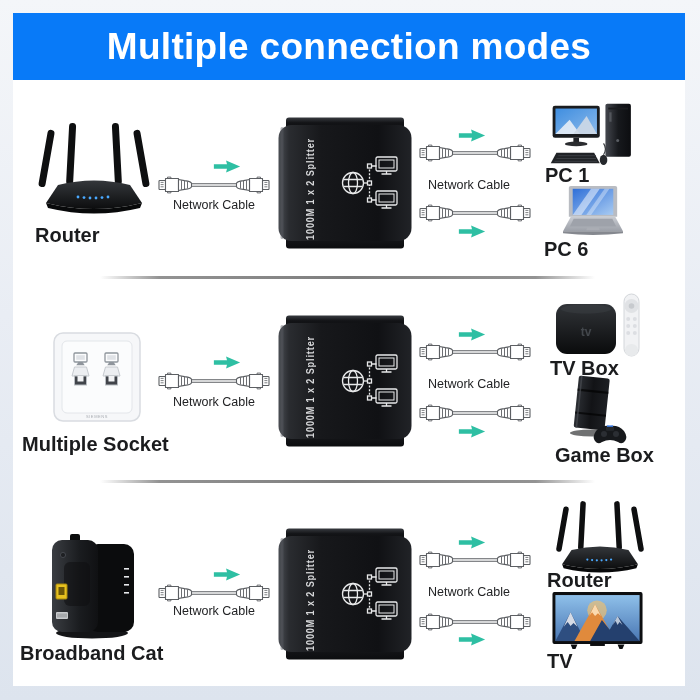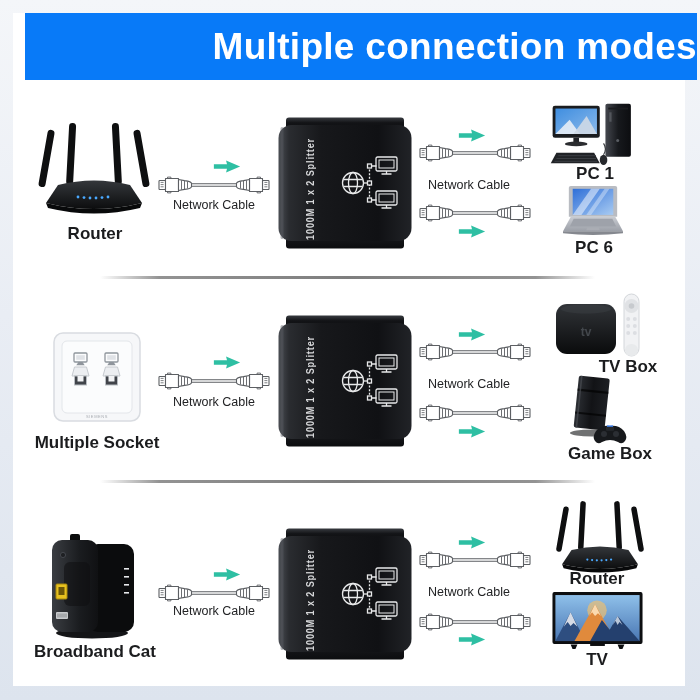--- a/index.html
+++ b/index.html
@@ -3,24 +3,24 @@
 <meta charset="utf-8">
 <style>
   html,body{margin:0;padding:0;}
   body{
     width:700px;height:700px;position:relative;overflow:hidden;
     background:linear-gradient(180deg,#f4f6f9 0%,#e9edf4 45%,#dde4ee 100%);
     font-family:"Liberation Sans",sans-serif;
   }
   .panel{position:absolute;left:13px;top:13px;width:672px;height:673px;background:#ffffff;}
   .banner{position:absolute;left:13px;top:13px;width:672px;height:67px;background:#087af8;
-          display:flex;align-items:center;justify-content:flex-end;margin-left:12px;}
+          display:flex;align-items:center;justify-content:center;}
   .banner span{color:#ffffff;font-size:37px;font-weight:800;letter-spacing:.3px;}
   .abs{position:absolute;}
-  .dev-label{position:absolute;text-align:center;font-weight:700;font-size:17px;color:#1b1c1e;}
+  .dev-label{position:absolute;font-weight:700;font-size:20px;color:#1b1c1e;}
   .cable-label{position:absolute;text-align:center;font-weight:400;font-size:12.5px;color:#222325;}
   .divider{position:absolute;height:3px;border-radius:2px;
     background:linear-gradient(90deg,rgba(130,130,130,0) 0%,rgba(120,120,120,.8) 12%,#7e7e7e 50%,rgba(120,120,120,.8) 88%,rgba(130,130,130,0) 100%);}
   svg{display:block;}
 </style>
 </head>
 <body>
 
 <svg width="0" height="0" style="position:absolute" aria-hidden="true">
   <defs>
@@ -277,21 +277,21 @@
   <g fill="#dcdee2">
     <circle cx="74.2" cy="27" r="2"></circle>
       <circle cx="80.8" cy="27" r="2"></circle>
     <circle cx="74.2" cy="34" r="2"></circle>
       <circle cx="80.8" cy="34" r="2"></circle>
     <circle cx="74.2" cy="41" r="2"></circle>
       <circle cx="80.8" cy="41" r="2"></circle>
   </g>
   <rect x="71" y="52" width="13" height="12" rx="6" fill="#e8eaec"></rect>
 </svg>
-<div class="dev-label" style="left:578px;top:357px;width:100px">TV Box</div>
+<div class="dev-label" style="left:550px;top:357px;width:100px">TV Box</div>
 
 <svg class="abs" style="left:556px;top:375px;width:85px;height:72px" viewBox="0 0 85 72">
   <g transform="rotate(6 35 30)">
     <rect x="20" y="2" width="31" height="52" rx="2" fill="url(#gPs)"></rect>
     <rect x="20" y="15" width="31" height="2.2" fill="#000000" opacity="0.65"></rect>
     <rect x="20" y="38" width="31" height="2.2" fill="#000000" opacity="0.65"></rect>
     <rect x="22" y="2" width="1.6" height="52" fill="#4a4d52" opacity="0.7"></rect>
   </g>
   <ellipse cx="36" cy="58" rx="22" ry="3.5" fill="#111214" opacity="0.6"></ellipse>
   <g transform="translate(38,50)">

